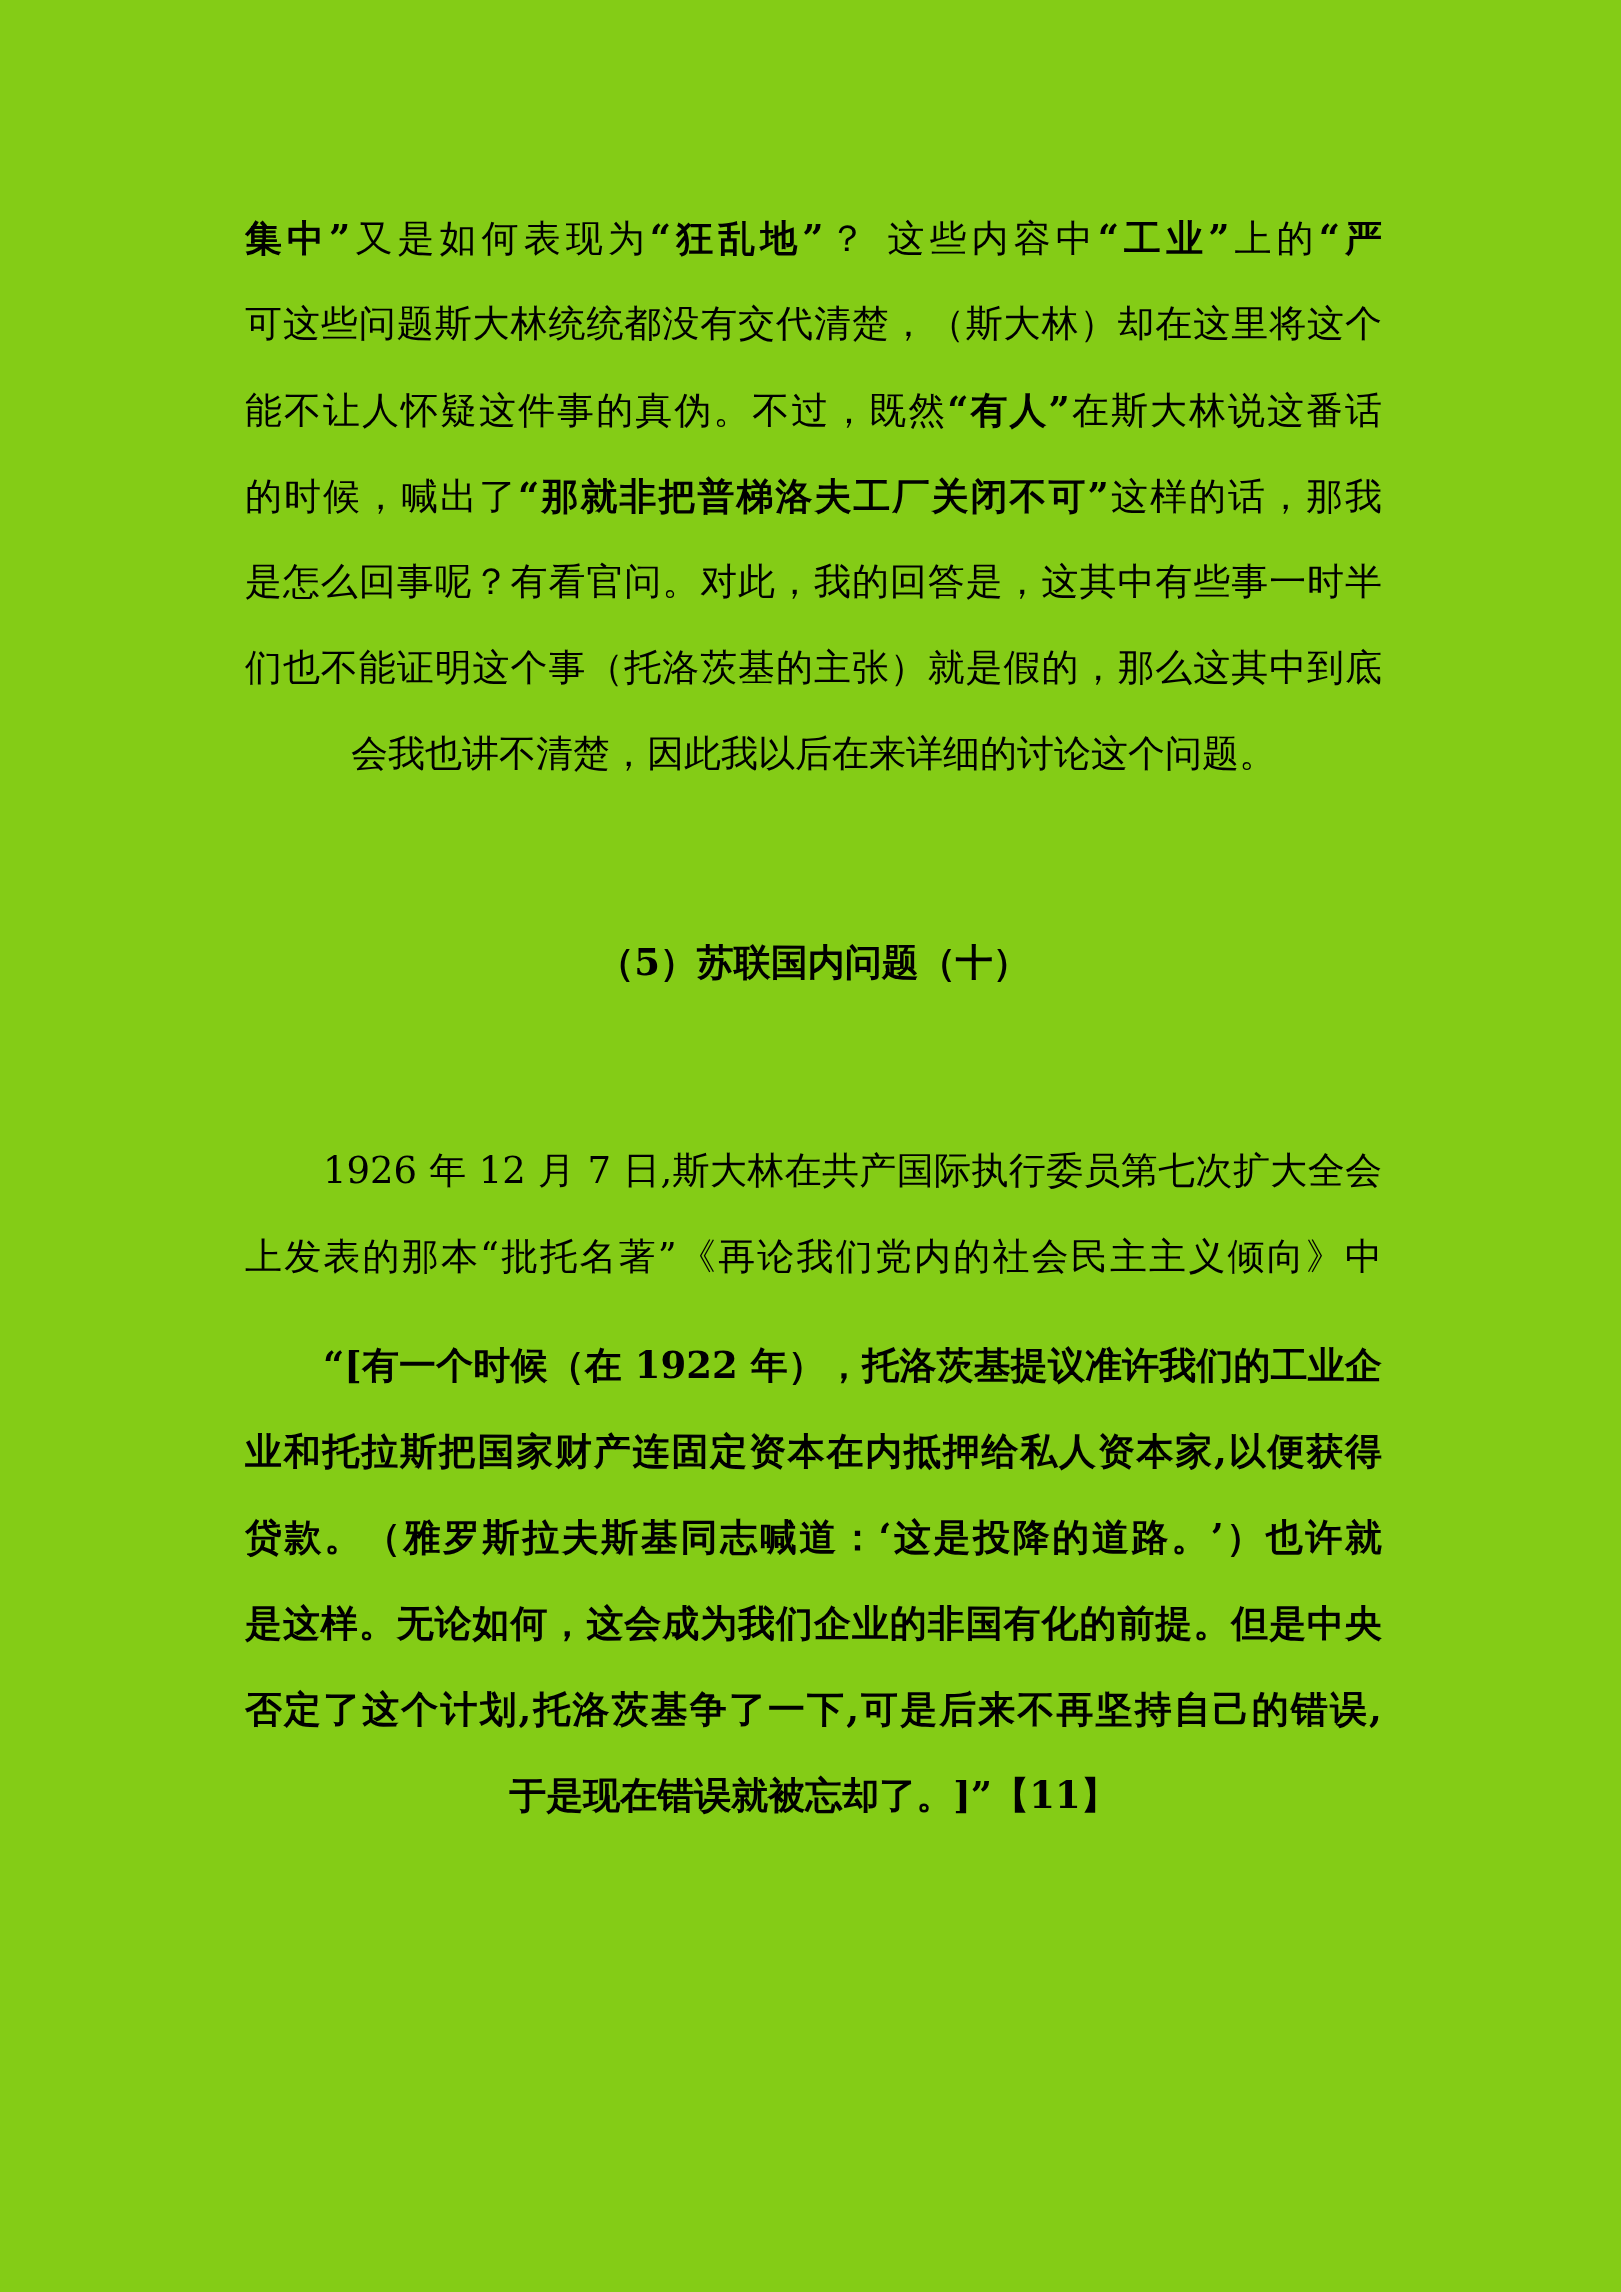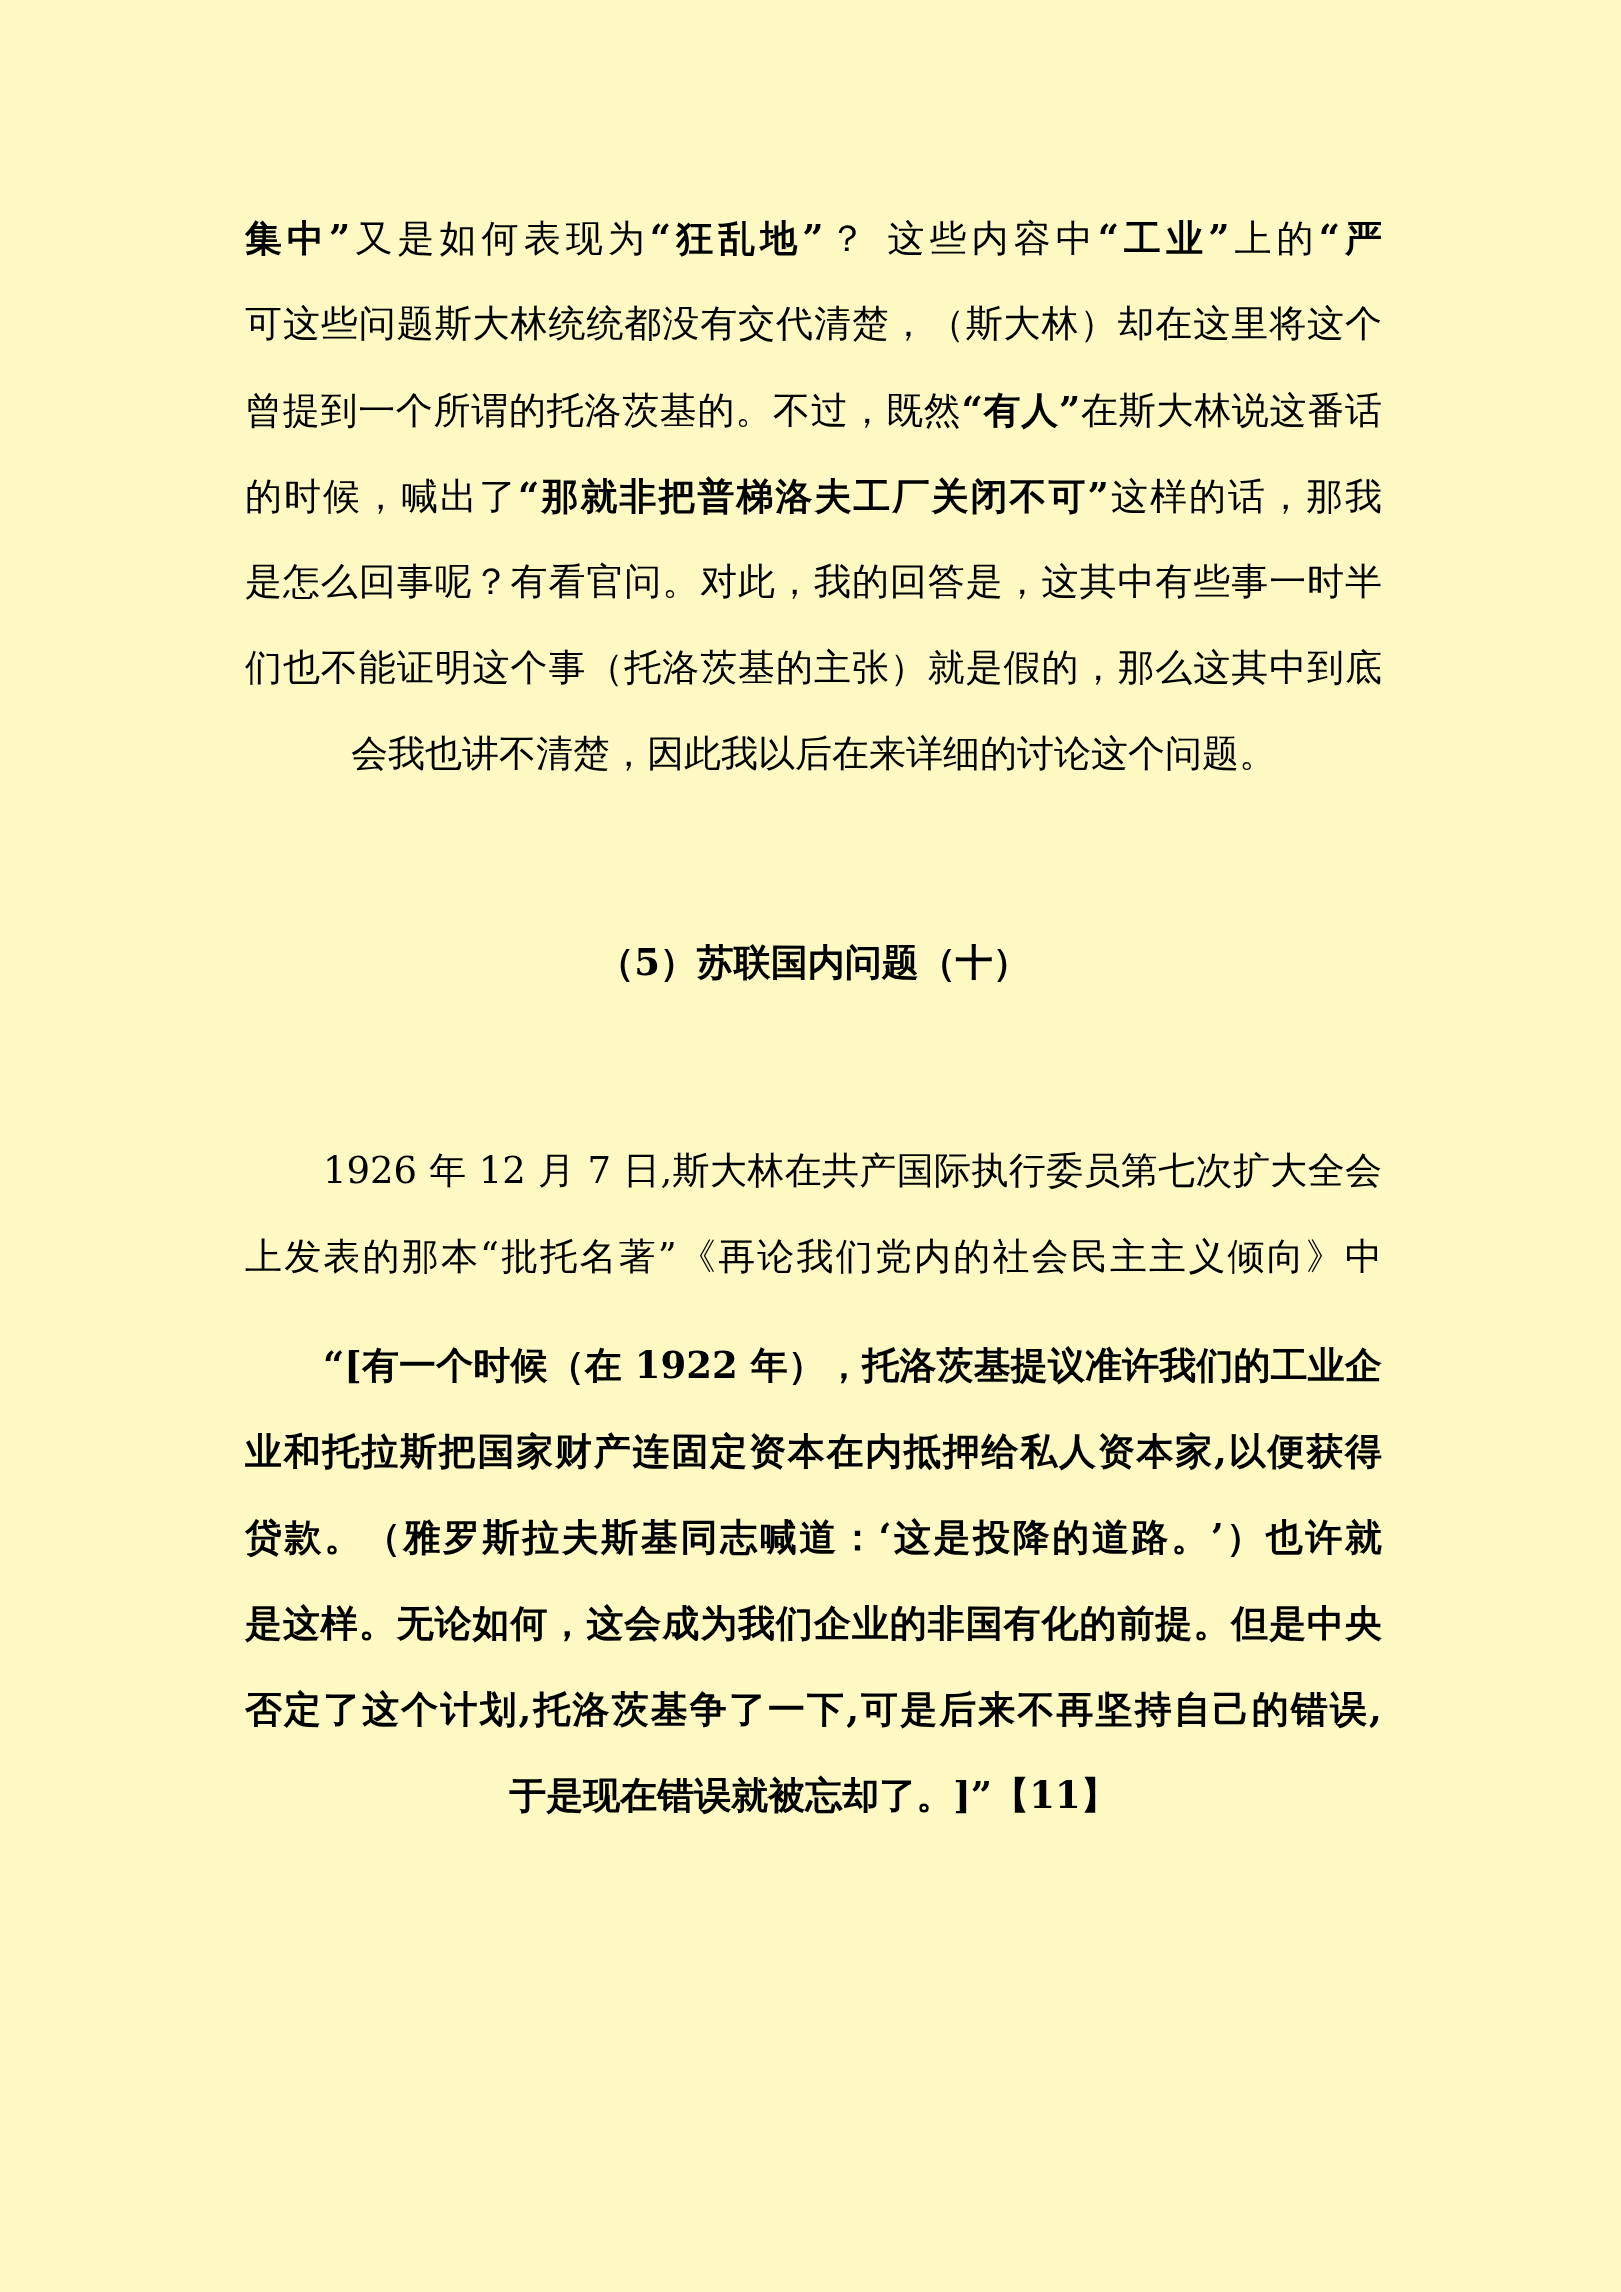--- a/index.html
+++ b/index.html
@@ -4,21 +4,21 @@
 <style>
   html, body {
     margin: 0;
     padding: 0;
     background: #ffffff;
   }
   .page {
     position: relative;
     width: 1621px;
     height: 2293px;
-    background: #fef9c3;
+    background: #84cc16;
     color: #000000;
     font-family: "DejaVu Serif", "Liberation Serif", serif;
     overflow: hidden;
   }
   .text-block {
     box-sizing: border-box;
     width: 100%;
     padding: 195px 239px 0 245px;
   }
   .line {
@@ -46,21 +46,21 @@
   }
 </style>
 </head>
 <body>
 
 <div class="page">
   <div class="text-block">
       <div>
         <div class="line j"><span class="run b">集中”</span><span class="run">又是如何表现为</span><span class="run b">“狂乱地”</span><span class="run">？ 这些内容中</span><span class="run b">“工业”</span><span class="run">上的</span><span class="run b">“严</span></div>
         <div class="line j"><span class="run">可这些问题斯大林统统都没有交代清楚，（斯大林）却在这里将这个</span></div>
-        <div class="line j"><span class="run">曾提到一个所谓的托洛茨基的。不过，既然</span><span class="run b">“有人”</span><span class="run">在斯大林说这番话</span></div>
+        <div class="line j"><span class="run">能不让人怀疑这件事的真伪。不过，既然</span><span class="run b">“有人”</span><span class="run">在斯大林说这番话</span></div>
         <div class="line j"><span class="run">的时候，喊出了</span><span class="run b">“那就非把普梯洛夫工厂关闭不可”</span><span class="run">这样的话，那我</span></div>
         <div class="line j"><span class="run">是怎么回事呢？有看官问。对此，我的回答是，这其中有些事一时半</span></div>
         <div class="line j"><span class="run">们也不能证明这个事（托洛茨基的主张）就是假的，那么这其中到底</span></div>
         <div class="line"><span class="run">会我也讲不清楚，因此我以后在来详细的讨论这个问题。</span></div>
       </div>
       <div class="spacer" style="height: 122px;"></div>
       <div class="line heading"><span class="run b">（5）苏联国内问题（十）</span></div>
       <div class="spacer" style="height: 123px;"></div>
       <div>
         <div class="line j" style="text-indent: 78px;"><span class="run">1926 年 12 月 7 日,斯大林在共产国际执行委员第七次扩大全会</span></div>

